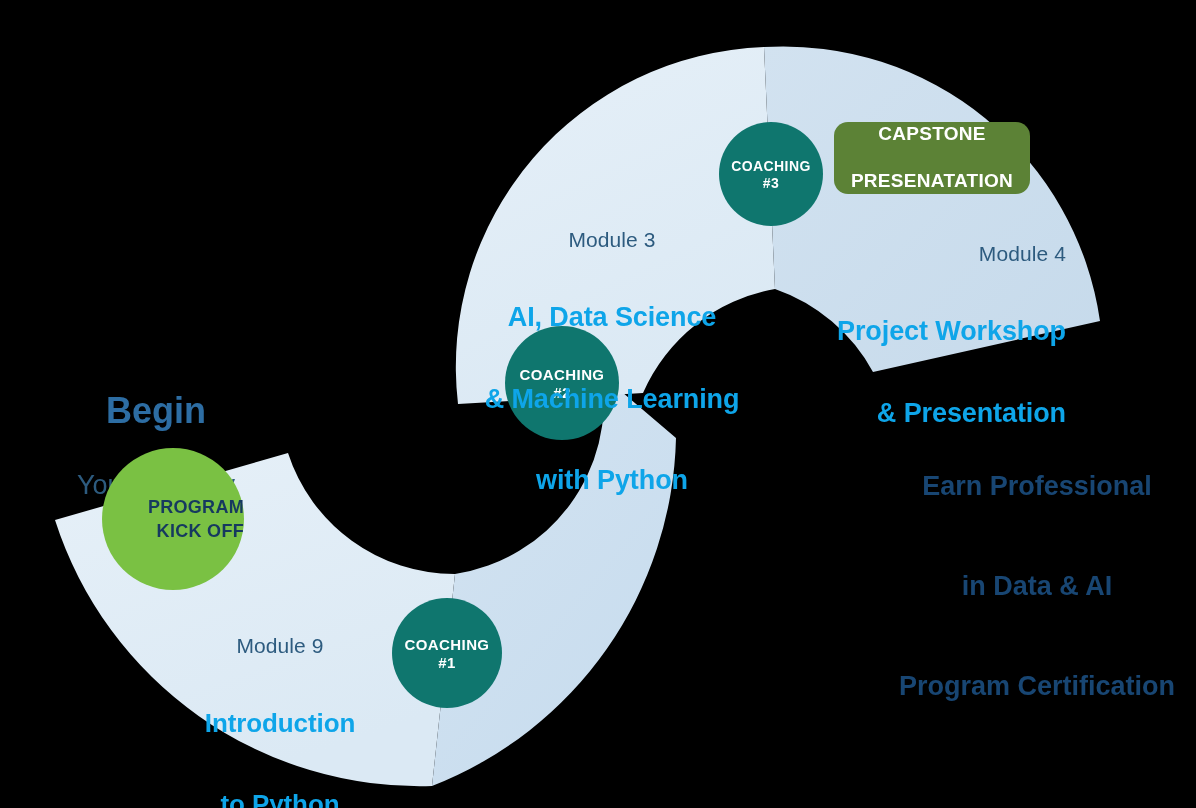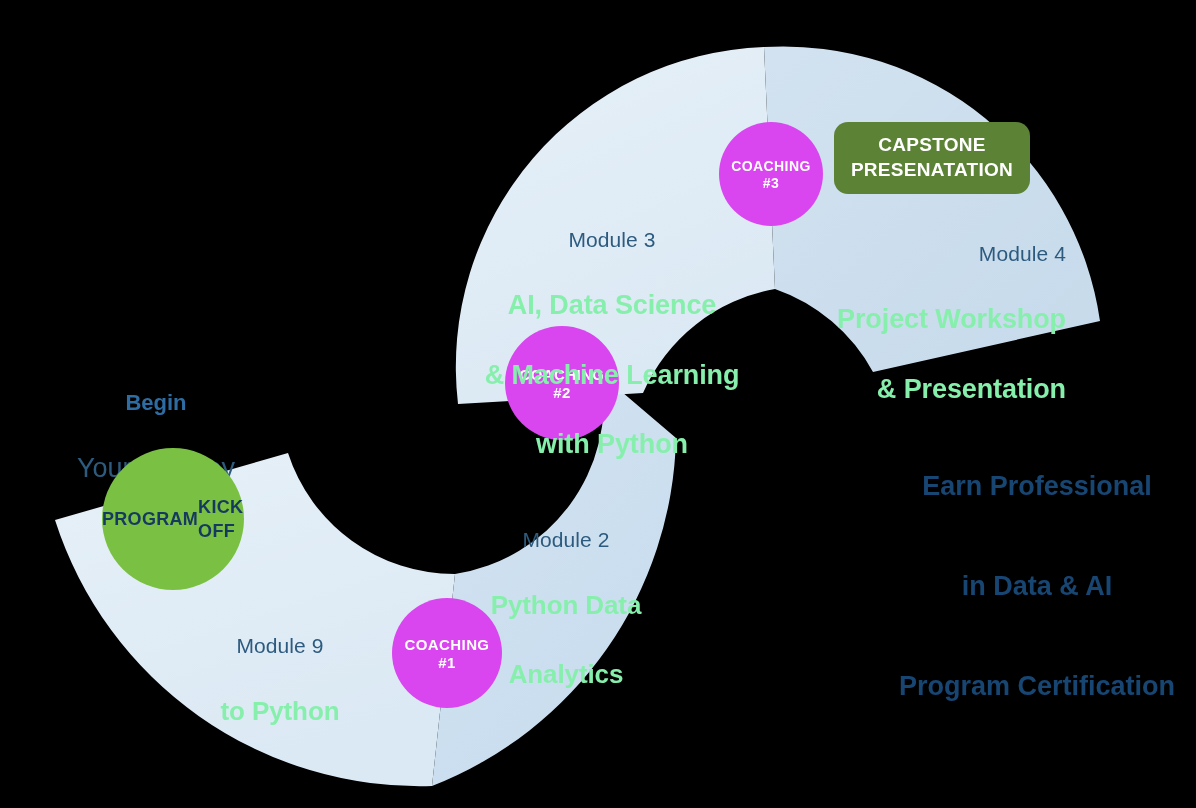--- a/index.html
+++ b/index.html
@@ -32,66 +32,67 @@
     line-height: 1.18;
     white-space: pre;
   }
   .mod-eyebrow {
     color: #2d5b7f;
     font-size: 21px;
     font-weight: 400;
     letter-spacing: 0.1px;
   }
   .mod-title {
-    color: #86efac;
+    color: #0ea5e9;
     font-size: 26px;
     font-weight: bold;
     letter-spacing: -0.1px;
+    margin-top: 12px;
   }
   .mod-title.big {
     font-size: 27px;
   }
   .begin-1 {
     color: #2d6da3;
-    font-size: 22px;
+    font-size: 36px;
     font-weight: bold;
   }
   .begin-2 {
     color: #2d5b7f;
     font-size: 27px;
     font-weight: 400;
   }
   .earn {
     color: #184673;
     font-size: 27px;
     font-weight: bold;
     line-height: 1.23;
     text-align: center;
   }
   .coach-circle {
     position: absolute;
     border-radius: 50%;
-    background: #d946ef;
+    background: #0f766e;
     display: flex;
     flex-direction: column;
     align-items: center;
     justify-content: center;
     color: #ffffff;
     font-weight: bold;
     letter-spacing: 0.4px;
   }
   .coach-label { display: block; }
   .coach-num { display: block; margin-top: 1px; }
   .kickoff {
     position: absolute;
     border-radius: 50%;
     background: #7ac143;
     display: flex;
-    flex-direction: row;
-    align-items: center;
+    flex-direction: column;
+    align-items: flex-end;
     justify-content: center;
     color: #16395f;
     font-weight: bold;
     font-size: 18px;
     letter-spacing: 0.3px;
     line-height: 1.35;
   }
   .capstone {
     position: absolute;
     border-radius: 14px;
@@ -159,52 +160,48 @@
     <div class="begin-2">Your Journey</div>
   </div>
 
   <div class="kickoff" style="left:102px; top:448px; width:142px; height:142px;">
     <span>PROGRAM</span>
     <span>KICK OFF</span>
   </div>
 
   <div class="txt" style="left:158px; top:596px; width:244px;">
     <div class="mod-eyebrow">Module 9</div>
+    <div class="mod-title">Introduction</div>
     <div class="mod-title">to Python</div>
   </div>
 
   <div class="coach-circle" style="left:392px; top:598px; width:110px; height:110px; font-size:15px;">
     <span class="coach-label">COACHING</span>
     <span class="coach-num">#1</span>
   </div>
 
-  <div class="txt" style="left:444px; top:490px; width:244px;">
-    <div class="mod-eyebrow">Module 2</div>
-    <div class="mod-title">Python Data</div>
-    <div class="mod-title">Analytics</div>
-  </div>
 
   <div class="coach-circle" style="left:505px; top:326px; width:114px; height:114px; font-size:15px;">
     <span class="coach-label">COACHING</span>
     <span class="coach-num">#2</span>
   </div>
 
   <div class="txt" style="left:462px; top:190px; width:300px;">
     <div class="mod-eyebrow">Module 3</div>
     <div class="mod-title big">AI, Data Science</div>
     <div class="mod-title big">&amp; Machine Learning</div>
     <div class="mod-title big">with Python</div>
   </div>
 
   <div class="coach-circle" style="left:719px; top:122px; width:104px; height:104px; font-size:14px;">
     <span class="coach-label">COACHING</span>
     <span class="coach-num">#3</span>
   </div>
 
-  <div class="capstone" style="left:834px; top:122px; width:196px; height:72px;">
+  <div class="capstone" style="left:834px; top:122px; width:196px; height:72px;justify-content:space-between;">
     <span>CAPSTONE</span>
     <span>PRESENATATION</span>
   </div>
 
   <div class="txt" style="left:806px; top:204px; width:260px;text-align:right;">
     <div class="mod-eyebrow">Module 4</div>
     <div class="mod-title big">Project Workshop</div>
     <div class="mod-title big">&amp; Presentation</div>
   </div>
 

